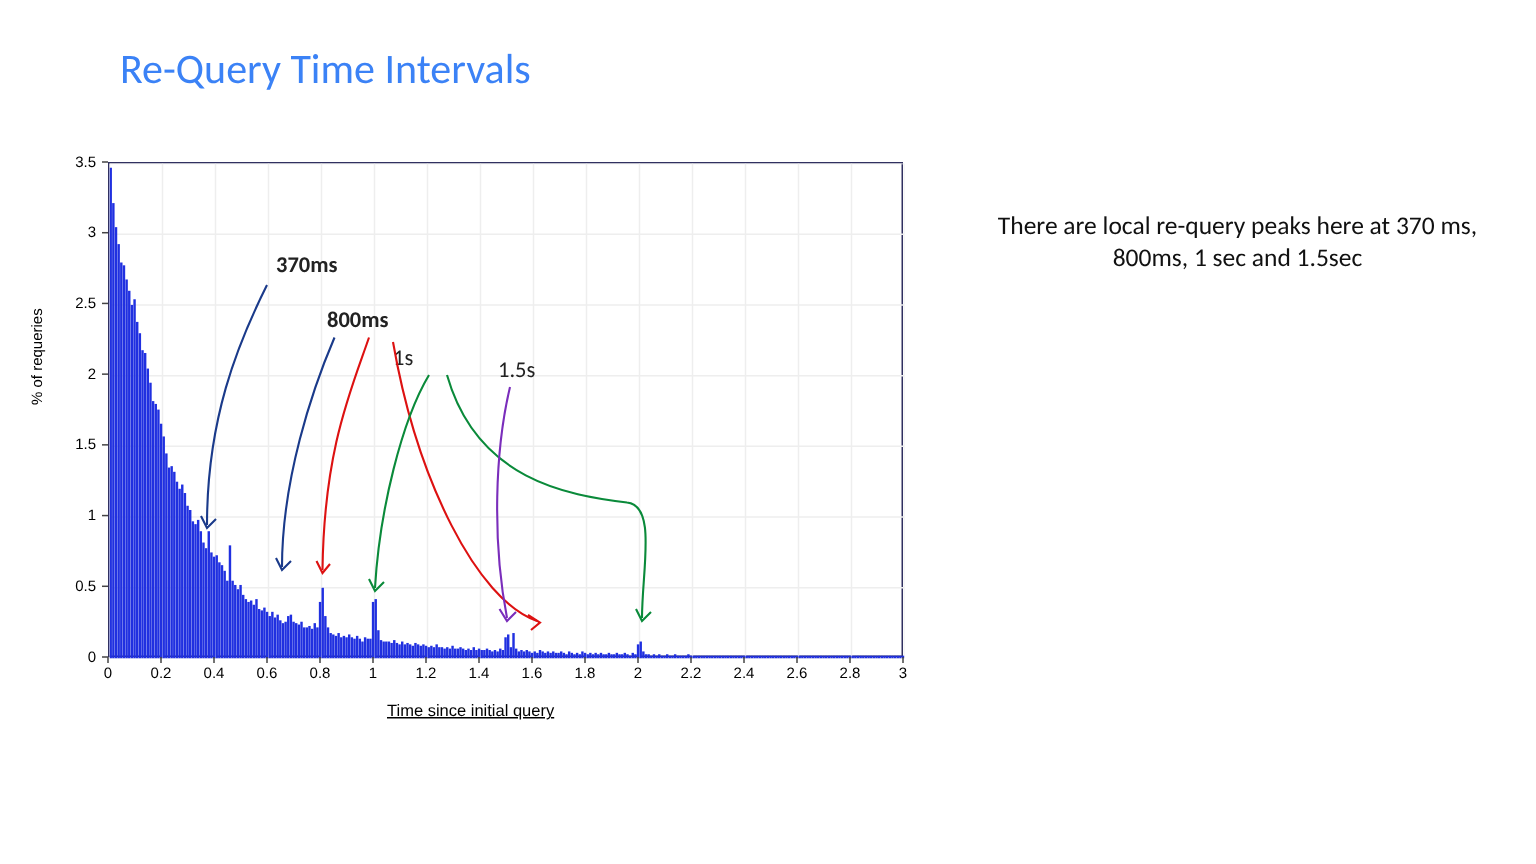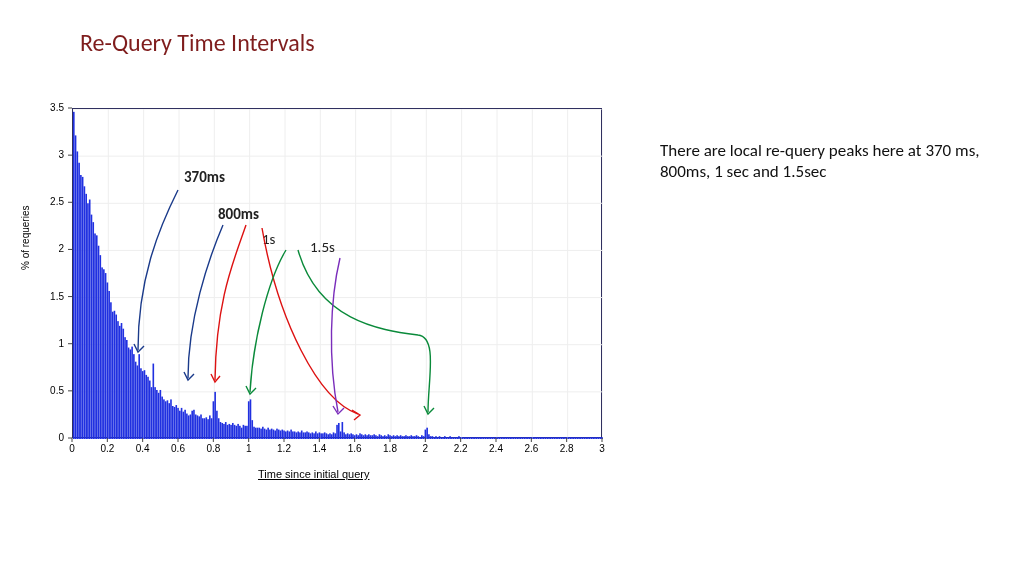--- a/index.html
+++ b/index.html
@@ -1,25 +1,25 @@
 <!DOCTYPE html>
 <html><head>
 <meta charset="utf-8">
 <style>
   * { margin:0; padding:0; box-sizing:border-box; }
   body { width:1024px; height:576px; background:#fff; font-family:Calibri,Arial,sans-serif; position:relative; overflow:hidden; }
-  .title { position:absolute; left:80px; top:28px; font-size:24px; color:#7f1d1d; }
+  .title { position:absolute; left:80px; top:28px; font-size:28px; color:#3b82f6; }
   .chart-area { position:absolute; left:18px; top:100px; width:600px; height:420px; }
   .plot { position:absolute; left:54px; top:8px; width:530px; height:330px; border:1px solid #303060; }
   .bar { fill:#2030e0; }
   .ylabel { position:absolute; left:2px; top:170px; font:10px Arial; transform:rotate(-90deg); transform-origin:left top; }
   .xlabel { position:absolute; left:240px; top:368px; font:11px Arial;text-decoration:underline; }
   .annot { position:absolute; font:15px Calibri,Arial,sans-serif; color:#222; }
   .side-text { position:absolute; left:660px; top:140px; width:330px; font-size:17px; line-height:1.25; color:#111; }
-  .side-text p { margin-bottom:18px; }
+  .side-text p { margin-bottom:18px;text-align:center; }
   .arrow path { fill:none; stroke-width:1.4; }
   .arrow-head { stroke-width:1.2; fill:none;}
 </style>
 </head>
 <body>
 
 <div class="title">Re-Query Time Intervals</div>
 
 <div class="chart-area">
   <div class="plot">
@@ -399,21 +399,21 @@
       <text x="548.6666666666666" y="352" text-anchor="middle" style="font:10px Arial">2.8</text>
       <line x1="584" x2="584" y1="338" y2="342" stroke="#444"></line>
       <text x="584" y="352" text-anchor="middle" style="font:10px Arial">3</text>
     </svg>
   <div class="ylabel">% of requeries</div>
   <div class="xlabel">Time since initial query</div>
 
   <div class="annot" style="left:166px; top:68px;font-weight:bold;">370ms</div>
   <div class="annot" style="left:200px; top:105px;font-weight:bold;">800ms</div>
   <div class="annot" style="left:244px; top:130px;">1s</div>
-  <div class="annot" style="left:292px; top:138px;">1.5s</div>
+  <div class="annot" style="left:314px; top:138px;">1.5s</div>
 
   <svg id="arrow-svg" width="600" height="420" style="position:absolute;left:0;top:0;pointer-events:none">
     <g class="arrow">
       <path d="M160 90 C 140 130, 120 180, 120 250" stroke="#1a3a8a"></path>
       <path class="arrow-head" d="M116 244 L120 252 L126 246" stroke="#1a3a8a"></path>
     </g>
     <g class="arrow">
       <path d="M205 125 C 190 160, 170 220, 170 278" stroke="#1a3a8a"></path>
       <path class="arrow-head" d="M166 272 L170 280 L176 274" stroke="#1a3a8a"></path>
     </g>

